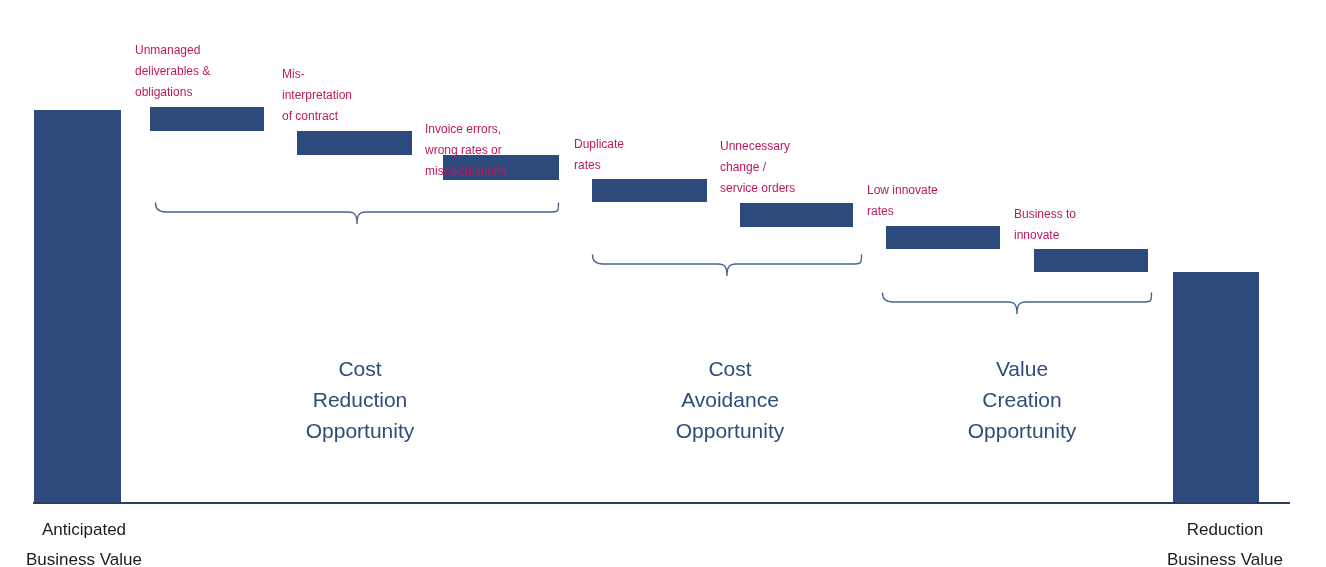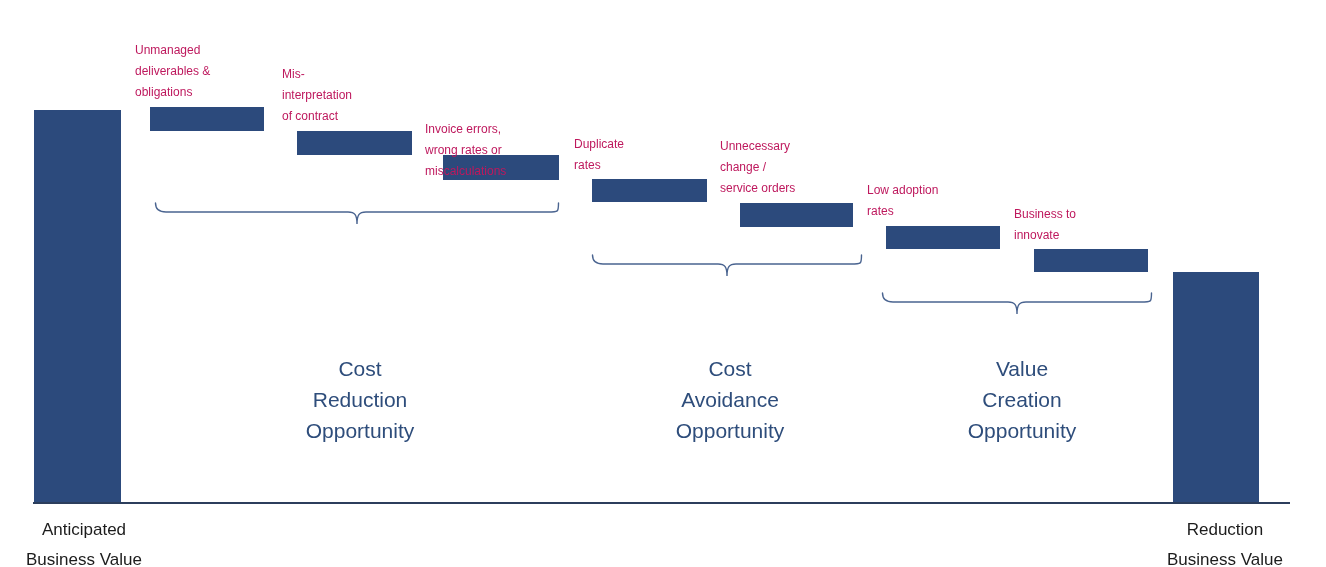--- a/index.html
+++ b/index.html
@@ -95,21 +95,21 @@
 wrong rates or
 miscalculations</div>
       <div class="bar" style="left: 592px; top: 179px; width: 115px; height: 23px; background: rgb(44, 74, 124);"></div>
       <div class="barlabel" style="left: 574px; top: 134px; width: 150px;">Duplicate
 rates</div>
       <div class="bar" style="left: 740px; top: 203px; width: 113px; height: 24px; background: rgb(44, 74, 124);"></div>
       <div class="barlabel" style="left: 720px; top: 136px; width: 152px;">Unnecessary
 change /
 service orders</div>
       <div class="bar" style="left: 886px; top: 226px; width: 114px; height: 23px; background: rgb(44, 74, 124);"></div>
-      <div class="barlabel" style="left: 867px; top: 180px; width: 152px;">Low adoption
+      <div class="barlabel" style="left: 867px; top: 180px; width: 152px;">Low innovate
 rates</div>
       <div class="bar" style="left: 1034px; top: 249px; width: 114px; height: 23px; background: rgb(44, 74, 124);"></div>
       <div class="barlabel" style="left: 1014px; top: 204px; width: 152px;">Business to
 innovate</div>
     </div>
 
   <div id="braces-layer">
       <div class="brace" style="left: 155px; top: 203px; width: 404px; height: 24px;">
         <svg width="404" height="24" viewBox="0 0 404 24">
           <path d="M 0.5 0 C 0.5 9, 9 9, 11 9 L 193 9 C 200 9, 202 12, 202 21 C 202 12, 204 9, 211 9 L 393 9 C 403.5 9, 403.5 9, 403.5 0" fill="none" stroke="#4A6490" stroke-width="1.4" stroke-linecap="round"></path>

